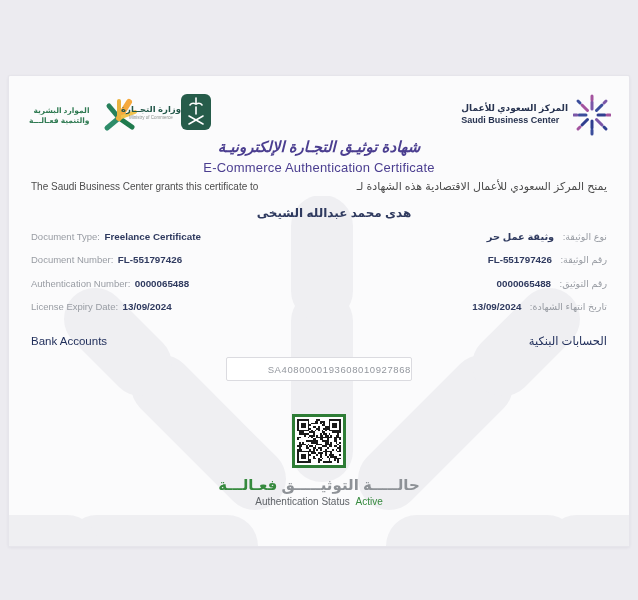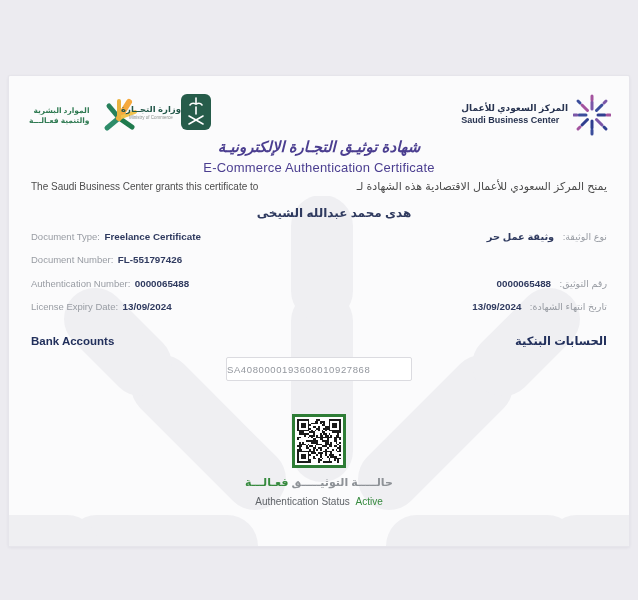--- a/index.html
+++ b/index.html
@@ -41,34 +41,34 @@
 
   .details { position:absolute; top:150px; left:22px; right:22px; }
   .detail-row { display:flex; justify-content:space-between; align-items:baseline; height:23.4px; }
   .lbl { color:#989CA3; font-size:9.5px; }
   .val { color:#2F3A5F; font-size:9.8px; font-weight:bold; }
   .d-ar { direction:rtl; }
   .d-ar .lbl { margin-left:4px; }
 
   .bank-row { position:absolute; top:258px; left:22px; right:22px;
     display:flex; justify-content:space-between; align-items:baseline; }
-  .bank-en, .bank-ar { color:#22305C; font-size:11.5px; font-weight:bold; }
+  .bank-en, .bank-ar { color:#22305C; font-size:11.5px; font-weight:normal; }
   .bank-ar { direction:rtl; }
 
   .iban-box { position:absolute; top:281px; left:50%; transform:translateX(-50%);
     width:186px; height:24px; background:#FFFFFF; border:1px solid #DBDBE0; border-radius:2px;
-    display:flex; align-items:center; justify-content:flex-start; }
+    display:flex; align-items:center; justify-content:flex-end; }
   .iban-box span { color:#93979E; font-size:9.5px; letter-spacing:0.6px; }
 
   .qr-wrap { position:absolute; top:338px; left:50%; transform:translateX(-50%);
     width:54px; height:54px; background:#FFFFFF; border:3px solid #2E7D36;
     display:flex; align-items:center; justify-content:center; }
 
   .status-ar { position:absolute; top:400px; width:100%; text-align:center;
-    font-size:11px; font-weight:bold; color:#8E9297; direction:rtl; }
+    font-size:15px; font-weight:bold; color:#8E9297; direction:rtl; }
   .status-ar .green-val { color:#368A3E; }
   .status-en { position:absolute; top:420px; width:100%; text-align:center;
     font-size:10px; font-weight:normal; color:#5F6368; }
   .status-en .green-val { color:#368A3E; margin-left:3px; }
 </style>
 </head>
 <body>
 
 <div class="card">
 
@@ -172,20 +172,21 @@
 
   <div class="holder-name">هدى محمد عبدالله الشيخى</div>
 
   <div class="details">
     <div class="detail-row">
       <div class="d-en"><span class="lbl">Document Type:</span> <span class="val">Freelance Certificate</span></div>
       <div class="d-ar"><span class="lbl">نوع الوثيقة:</span> <span class="val">وثيقة عمل حر</span></div>
     </div>
     <div class="detail-row">
       <div class="d-en"><span class="lbl">Document Number:</span> <span class="val">FL-551797426</span></div>
+      <div class="d-ar"><span class="lbl">رقم الوثيقة:</span> <span class="val">FL-551797426</span></div>
     </div>
     <div class="detail-row">
       <div class="d-en"><span class="lbl">Authentication Number:</span> <span class="val">0000065488</span></div>
       <div class="d-ar"><span class="lbl">رقم التوثيق:</span> <span class="val">0000065488</span></div>
     </div>
     <div class="detail-row">
       <div class="d-en"><span class="lbl">License Expiry Date:</span> <span class="val">13/09/2024</span></div>
       <div class="d-ar"><span class="lbl">تاريخ انتهاء الشهادة:</span> <span class="val">13/09/2024</span></div>
     </div>
   </div>

